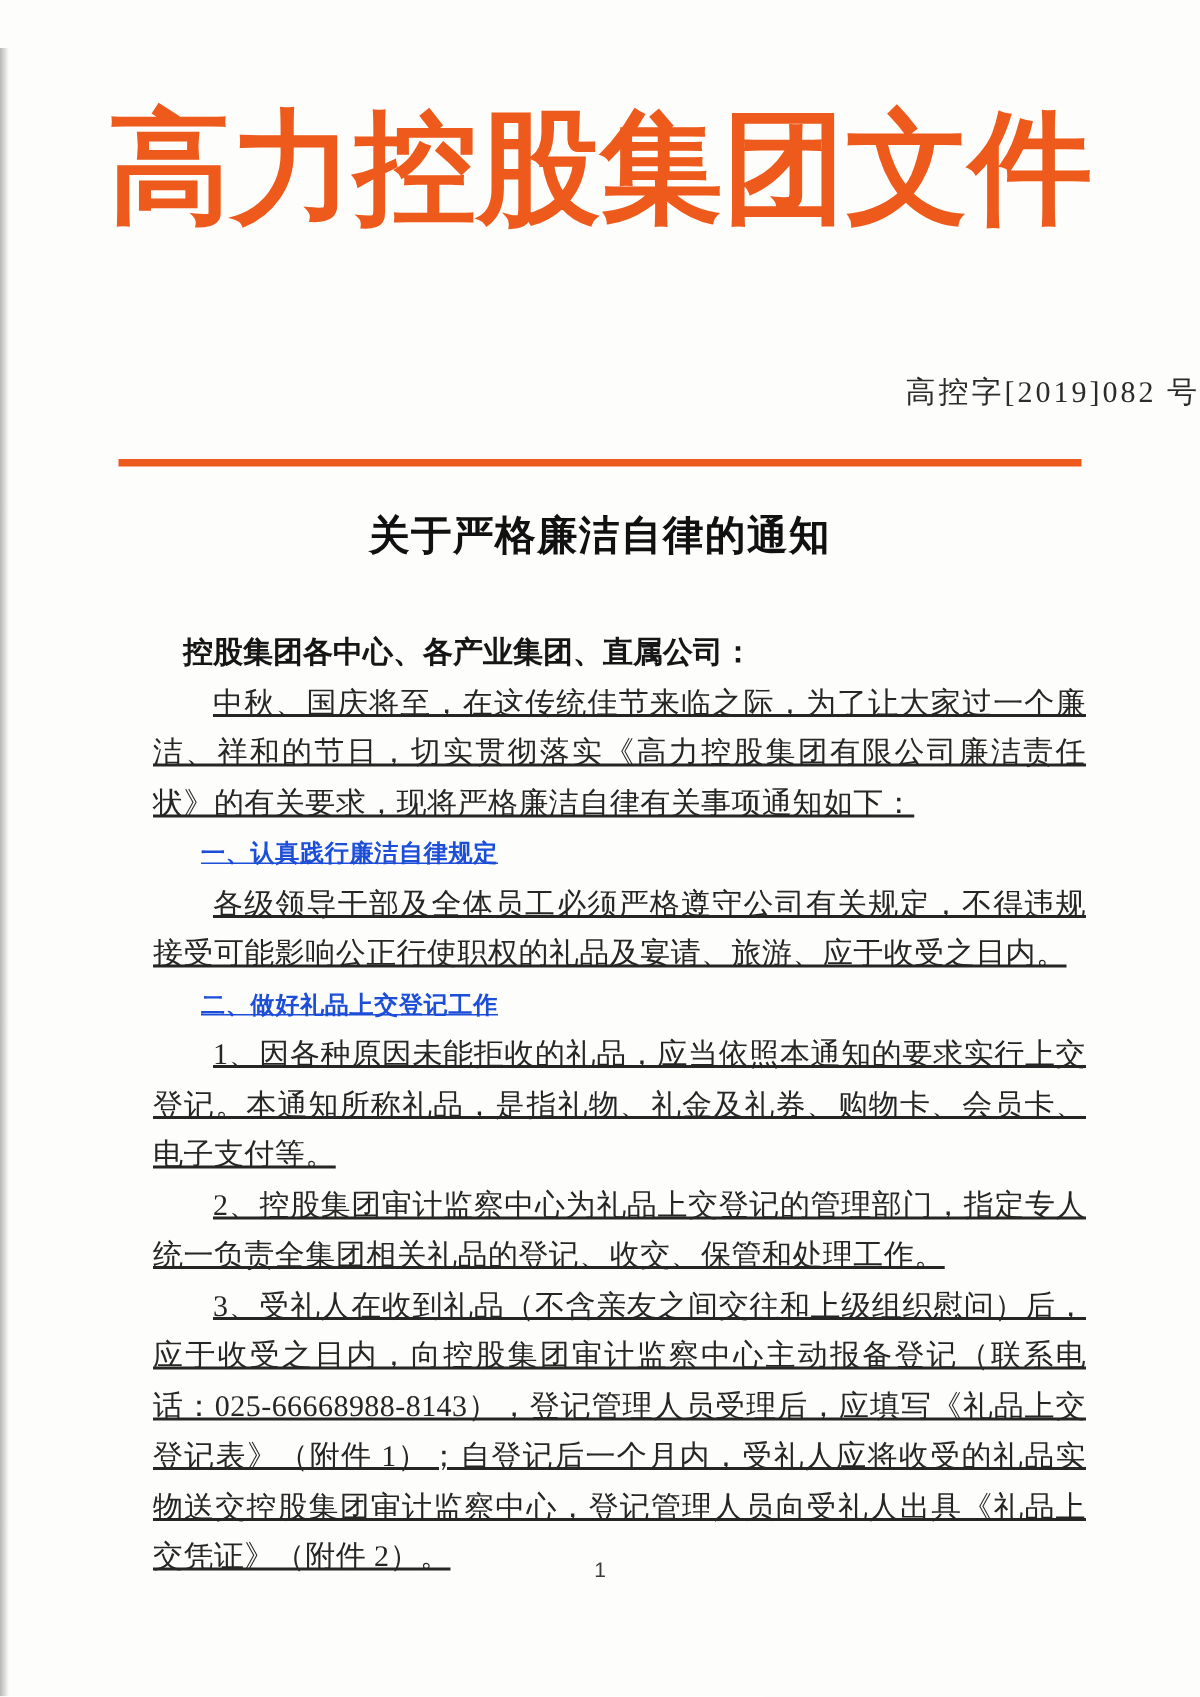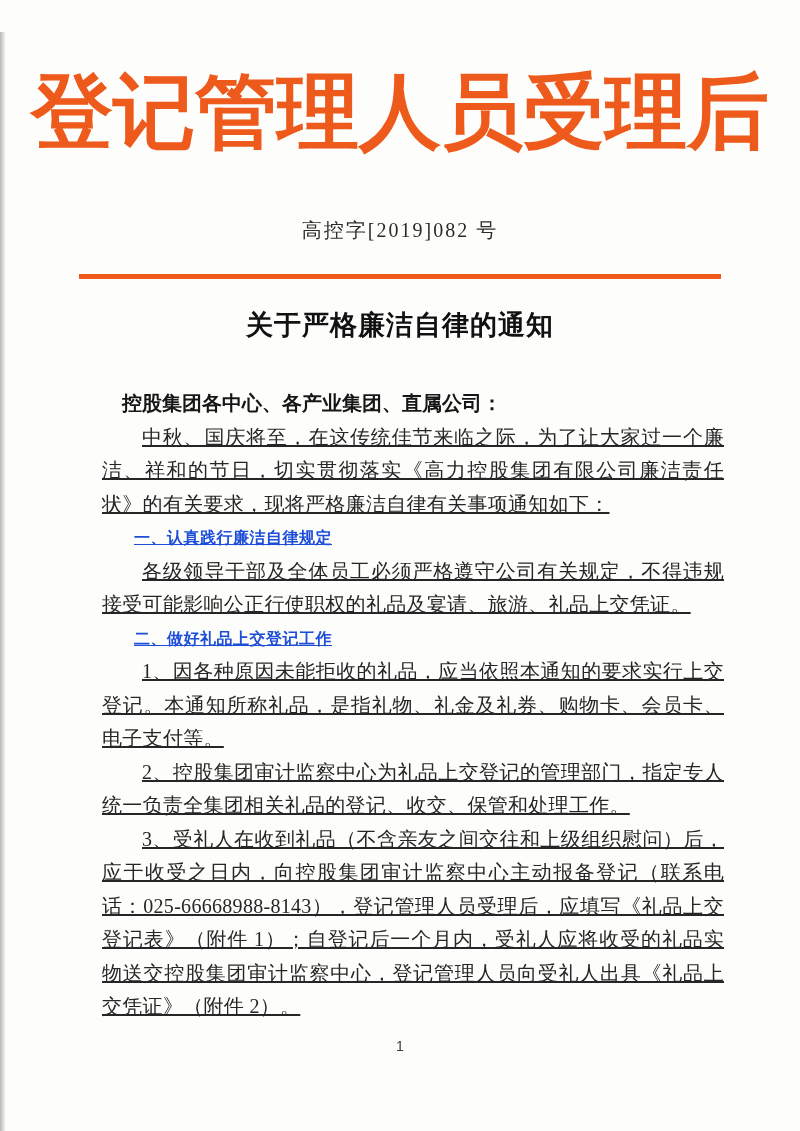--- a/index.html
+++ b/index.html
@@ -30,22 +30,22 @@
     margin: 66px 0 0 0;
     text-align: center;
     font-size: 82px;
     line-height: 1.15;
     font-weight: 700;
     letter-spacing: 0px;
     color: #ee5a1b;
     font-family: "Liberation Serif", serif;
   }
   .doc-number {
-    margin-top: 56px;
-    text-align: center;
+    margin-top: 88px;
+    text-align: right;
     font-size: 20px;
     line-height: 28px;
     letter-spacing: 2px;
     color: #2b2b2b;
   }
   .orange-rule {
     width: 642px;
     height: 5px;
     margin: 30px auto 0 auto;
     background: #ee5a1b;
@@ -101,34 +101,34 @@
     color: #3a3a3a;
     font-family: "Liberation Sans", sans-serif;
   }
 </style>
 </head>
 <body>
 
 <div class="page">
   <div class="scan-edge-left"></div>
 
-  <div class="letterhead">登记管理人员受理后</div>
+  <div class="letterhead">高力控股集团文件</div>
 
   <div class="doc-number">高控字[2019]082 号</div>
 
   <div class="orange-rule"></div>
 
   <div class="notice-title">关于严格廉洁自律的通知</div>
 
   <div class="content">
     <div class="salutation">控股集团各中心、各产业集团、直属公司：</div>
     <div>
         <p class="para">中秋、国庆将至，在这传统佳节来临之际，为了让大家过一个廉洁、祥和的节日，切实贯彻落实《高力控股集团有限公司廉洁责任状》的有关要求，现将严格廉洁自律有关事项通知如下：</p>
         <p class="para heading">一、认真践行廉洁自律规定</p>
-        <p class="para">各级领导干部及全体员工必须严格遵守公司有关规定，不得违规接受可能影响公正行使职权的礼品及宴请、旅游、礼品上交凭证。</p>
+        <p class="para">各级领导干部及全体员工必须严格遵守公司有关规定，不得违规接受可能影响公正行使职权的礼品及宴请、旅游、应于收受之日内。</p>
         <p class="para heading">二、做好礼品上交登记工作</p>
         <p class="para">1、因各种原因未能拒收的礼品，应当依照本通知的要求实行上交登记。本通知所称礼品，是指礼物、礼金及礼券、购物卡、会员卡、电子支付等。</p>
         <p class="para">2、控股集团审计监察中心为礼品上交登记的管理部门，指定专人统一负责全集团相关礼品的登记、收交、保管和处理工作。</p>
         <p class="para">3、受礼人在收到礼品（不含亲友之间交往和上级组织慰问）后，应于收受之日内，向控股集团审计监察中心主动报备登记（联系电话：025-66668988-8143），登记管理人员受理后，应填写《礼品上交登记表》（附件 1）；自登记后一个月内，受礼人应将收受的礼品实物送交控股集团审计监察中心，登记管理人员向受礼人出具《礼品上交凭证》（附件 2）。</p>
       </div>
   </div>
 
   <div class="page-number">1</div>
 </div>
 

